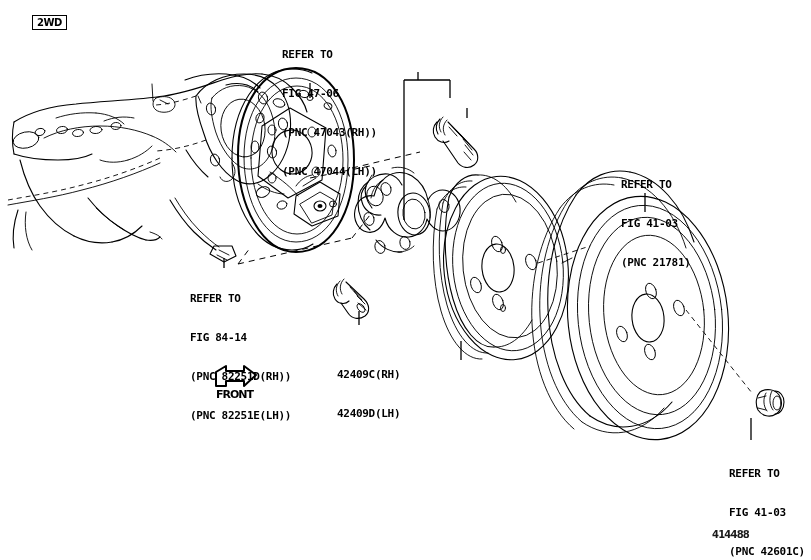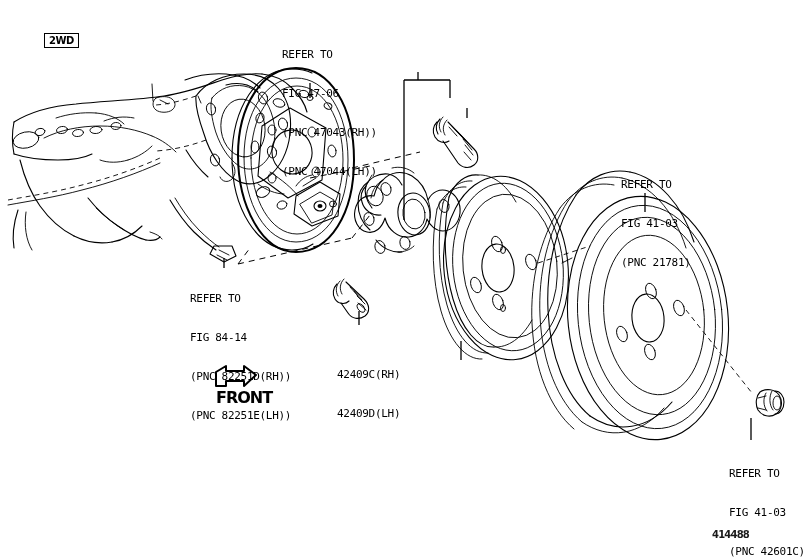--- a/index.html
+++ b/index.html
@@ -18,21 +18,21 @@
   }
   #artwork {
     position: absolute;
     left: 0; top: 0;
     width: 811px;
     height: 560px;
   }
   .lbl {
     position: absolute;
     font-family: "DejaVu Sans Mono", "Liberation Mono", monospace;
-    font-weight: normal;
+    font-weight: bold;
     color: #000000;
     white-space: pre;
     line-height: 13px;
     font-size: 11px;
     letter-spacing: -0.3px;
   }
   .lbl div { white-space: pre; }
   .badge {
     position: absolute;
     border: 1.5px solid #000;
@@ -50,21 +50,21 @@
     font-family: "DejaVu Sans", "Liberation Sans", sans-serif;
     font-weight: bold;
     font-size: 10px;
     color: #1a1a1a;
     letter-spacing: -0.8px;
   }
   .frontlbl {
     position: absolute;
     font-family: "DejaVu Sans", "Liberation Sans", sans-serif;
     font-weight: bold;
-    font-size: 16px;
+    font-size: 11px;
     color: #000;
     letter-spacing: -1px;
   }
 </style>
 </head>
 <body>
 
 <div id="page">
 
   <svg id="artwork" viewBox="0 0 811 560">
@@ -348,21 +348,21 @@
       <path class="lead" d="M645 193 L 645 212"></path>
 
       <path class="lead" d="M751 418 L 751 440"></path>
     </g>
 
     <g>
       <path class="sb" d="M216 372 L 216 386 L 226 386 L 226 381 L 244 381 L 244 386 L 256 375 L 244 366 L 244 371 L 226 371 L 226 366 Z" fill="#000" stroke="#000" stroke-width="1"></path>
     </g>
   </svg>
 
-  <div class="badge" style="left:32px; top:33px;margin-left:12px;">2WD</div>
+  <div class="badge" style="left:32px; top:15px;">2WD</div>
 
   <div class="lbl" style="left:282px; top:22px;">
     <div>REFER TO</div>
     <div>FIG 47-06</div>
     <div>(PNC 47043(RH))</div>
     <div>(PNC 47044(LH))</div>
   </div>
 
 
 

